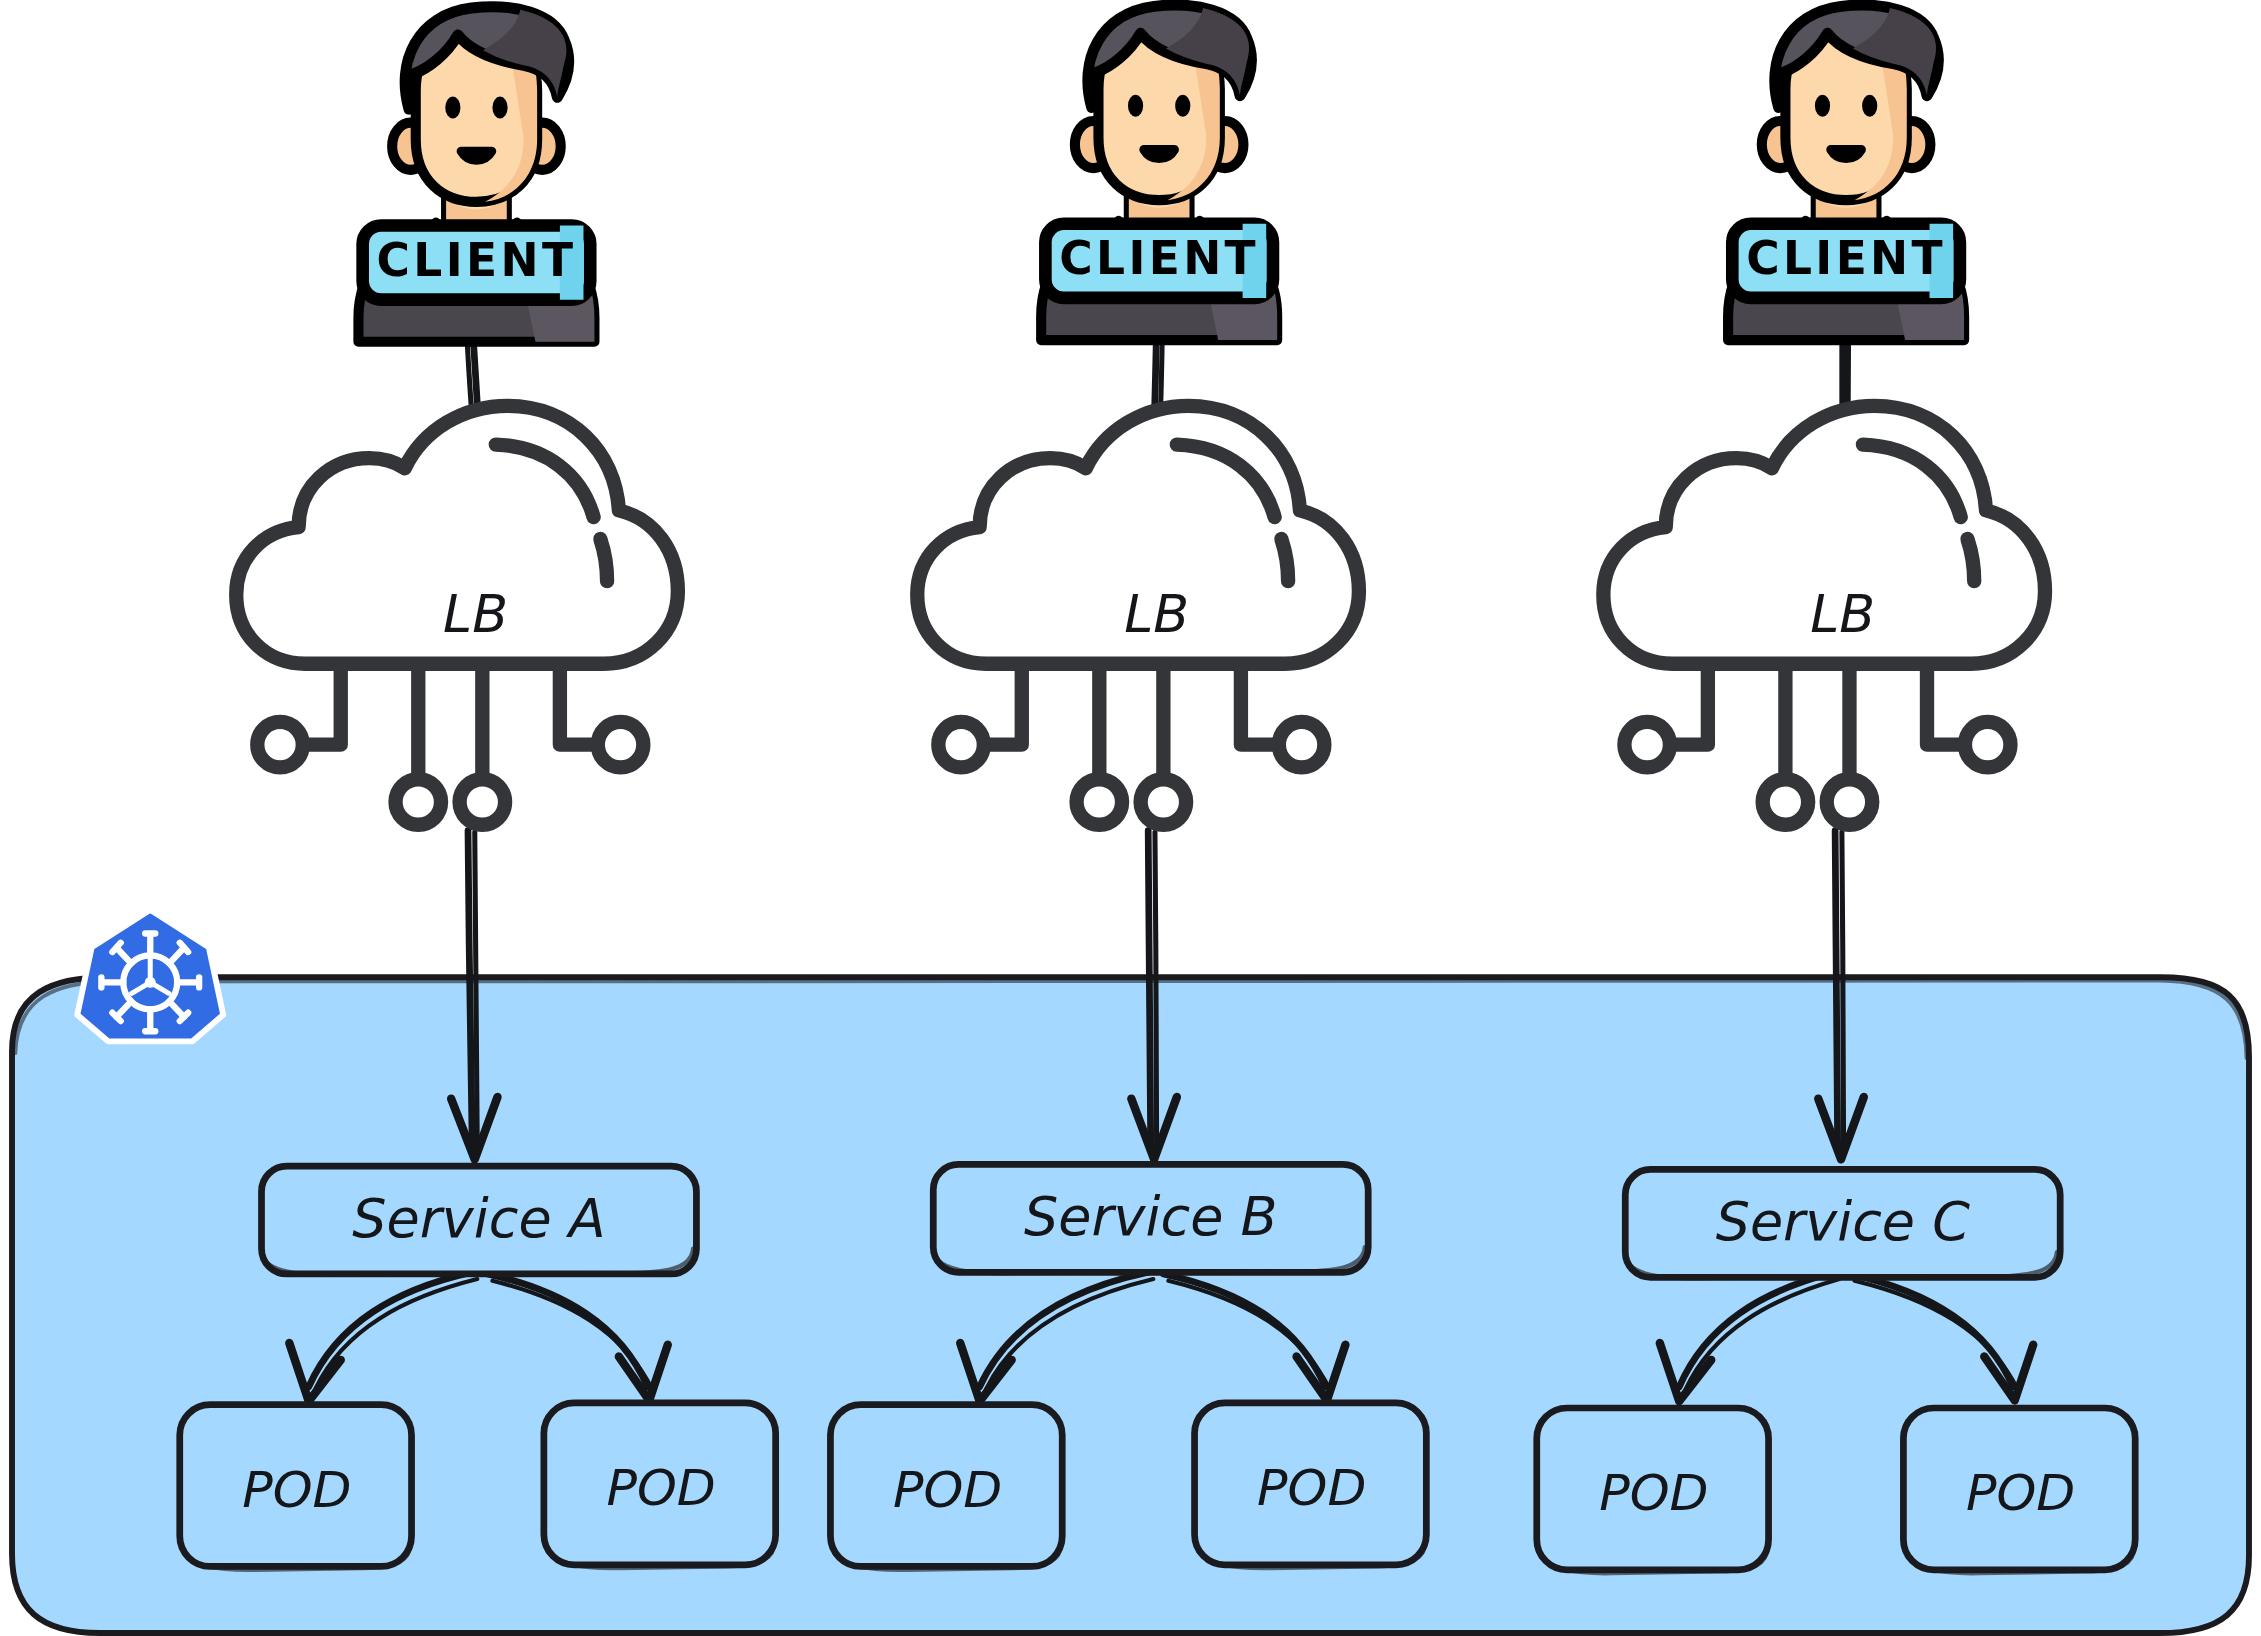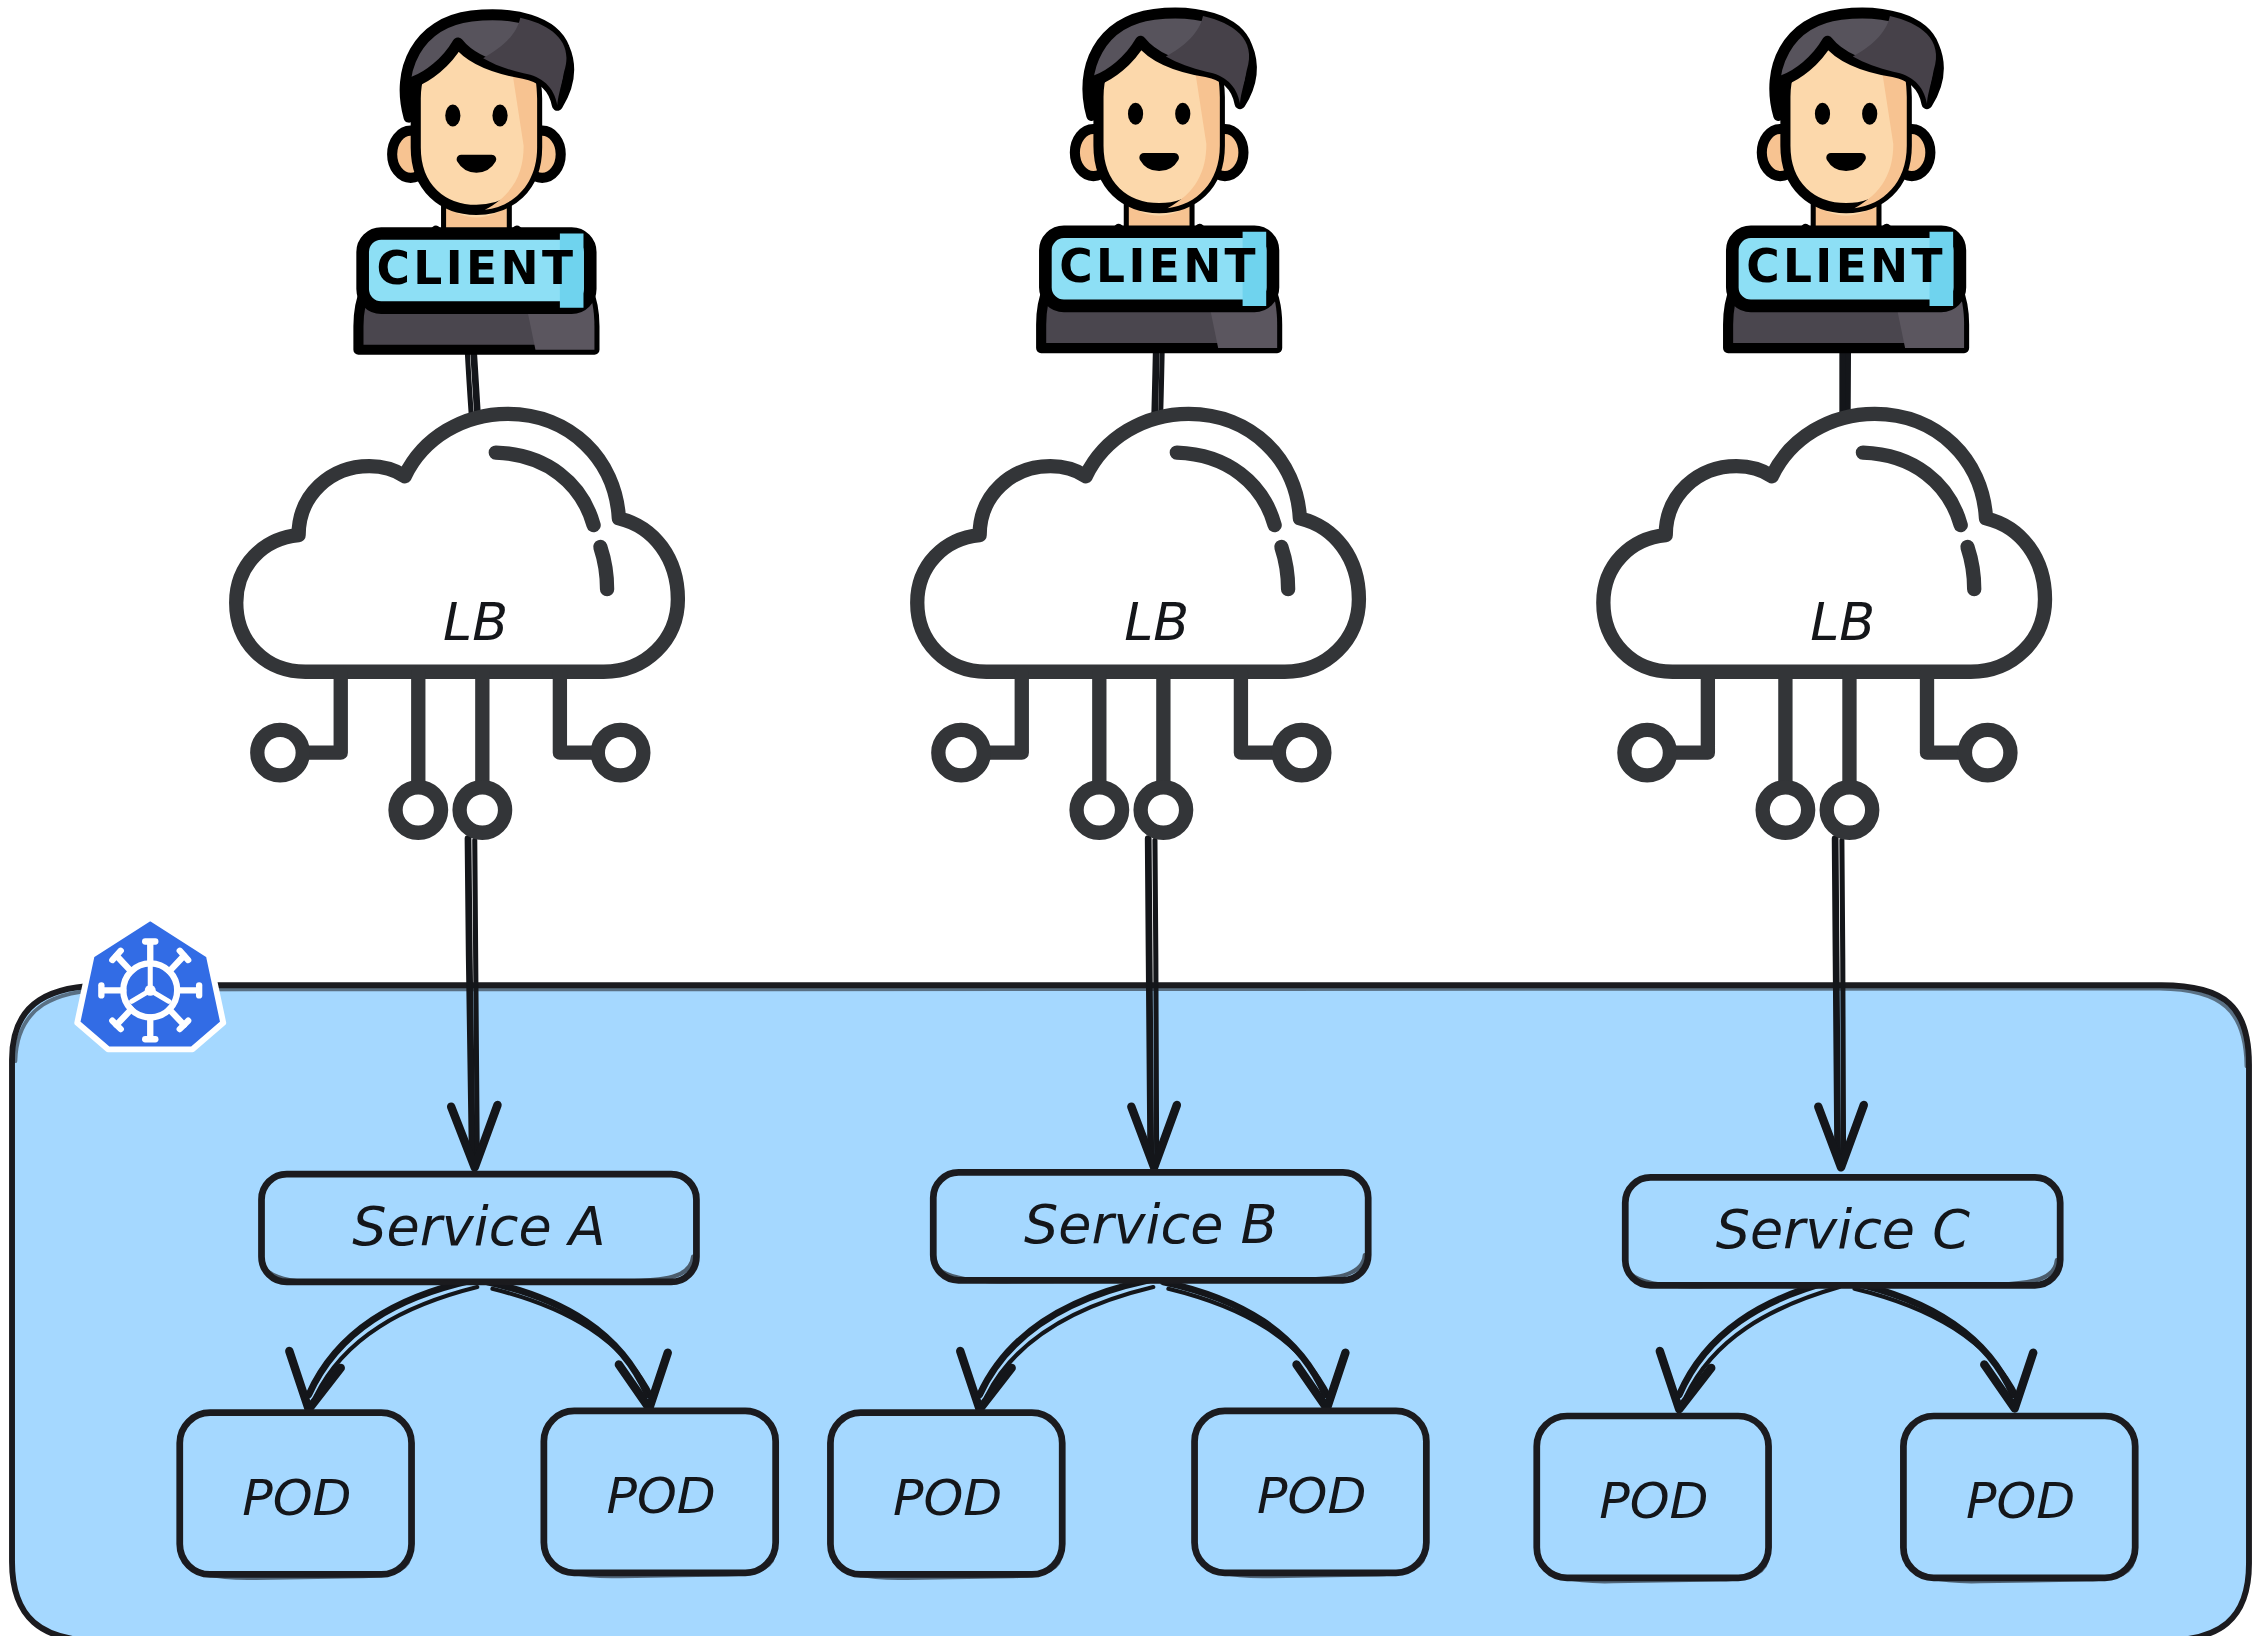--- a/index.html
+++ b/index.html
@@ -1,18 +1,18 @@
 <!DOCTYPE html>
 <html style="font-size:13.5px"><head>
 <meta charset="utf-8">
 <style>
   html,body{margin:0;padding:0;background:#ffffff;}
   body{width:2261px;height:1636px;position:relative;overflow:hidden;
        font-family:"DejaVu Sans",sans-serif;}
-  #stage{position:absolute;left:0;top:16px;width:2261px;height:1384px;}
+  #stage{position:absolute;left:0;top:8px;width:2261px;height:1384px;}
   svg.layer{position:absolute;left:0;top:0;width:2261px;height:1636px;overflow:visible;}
   .nolabel{pointer-events:none;}
   text{-webkit-font-smoothing:antialiased;}
   .sketchtxt{font-family:"DejaVu Sans",sans-serif;fill:#14161a;}
   .clienttxt{font-family:"DejaVu Sans",sans-serif;font-weight:bold;fill:#000000;}
 </style>
 </head>
 <body>
 
 <div id="stage">

